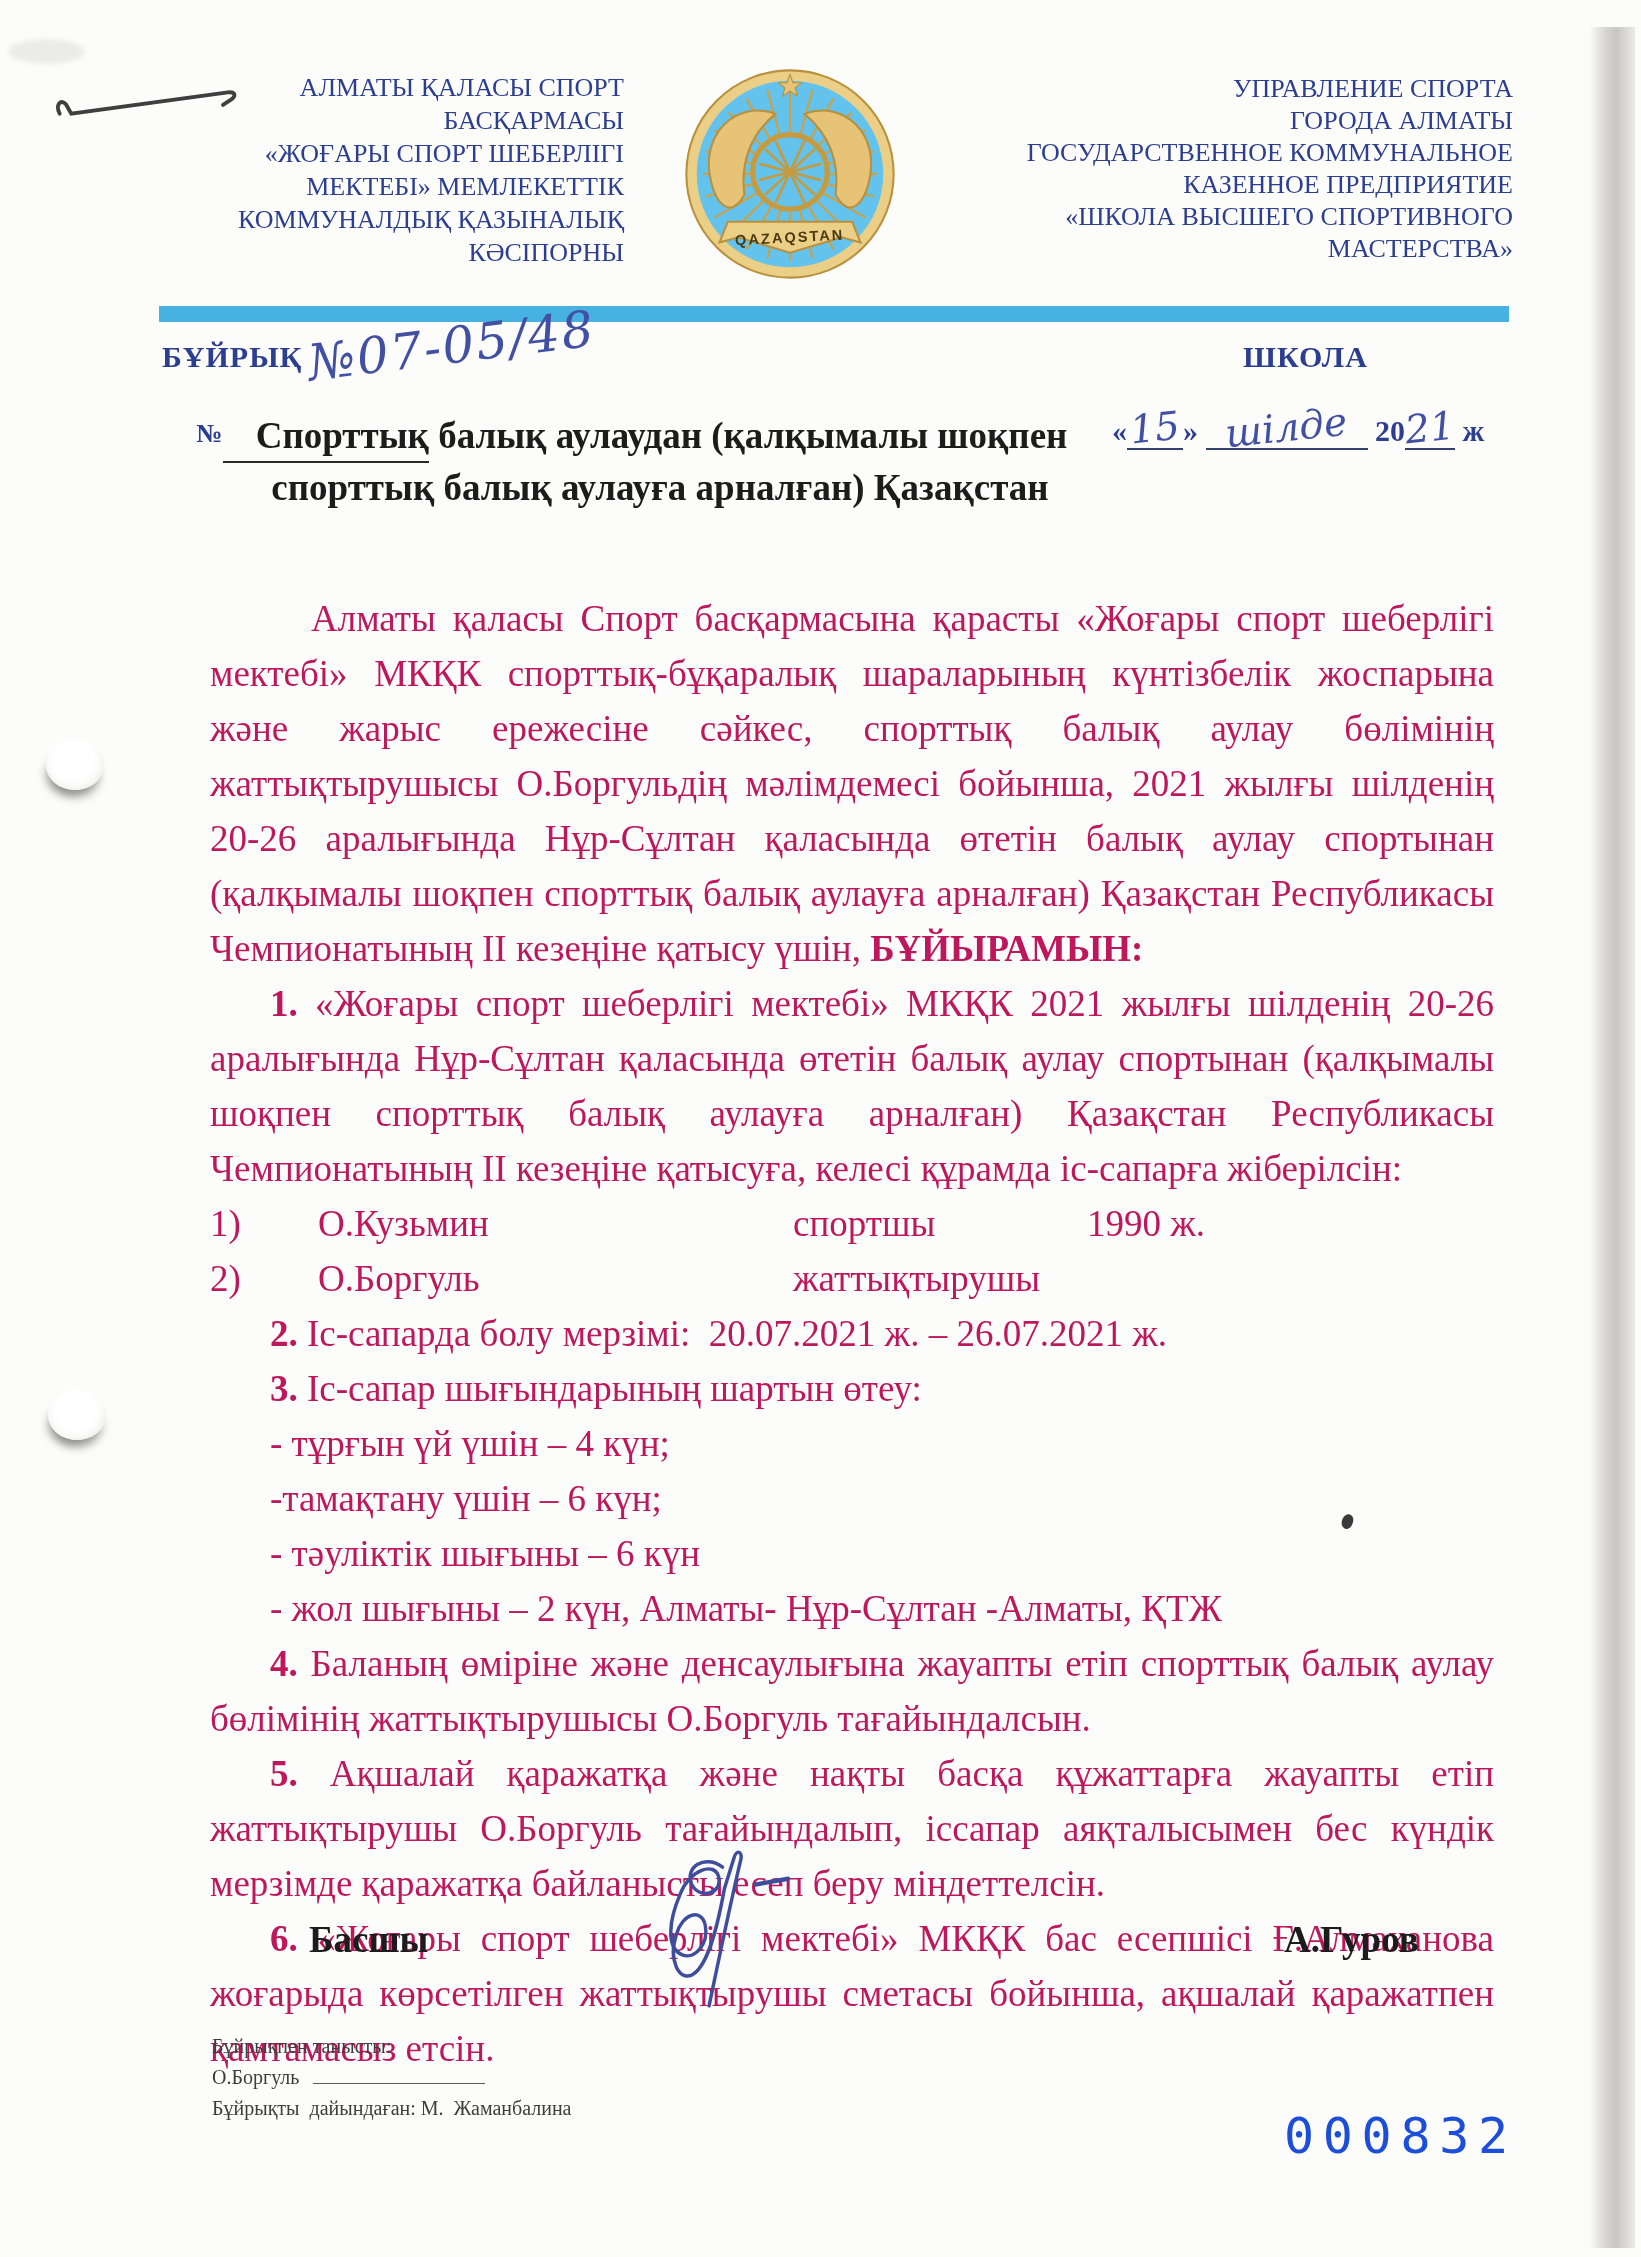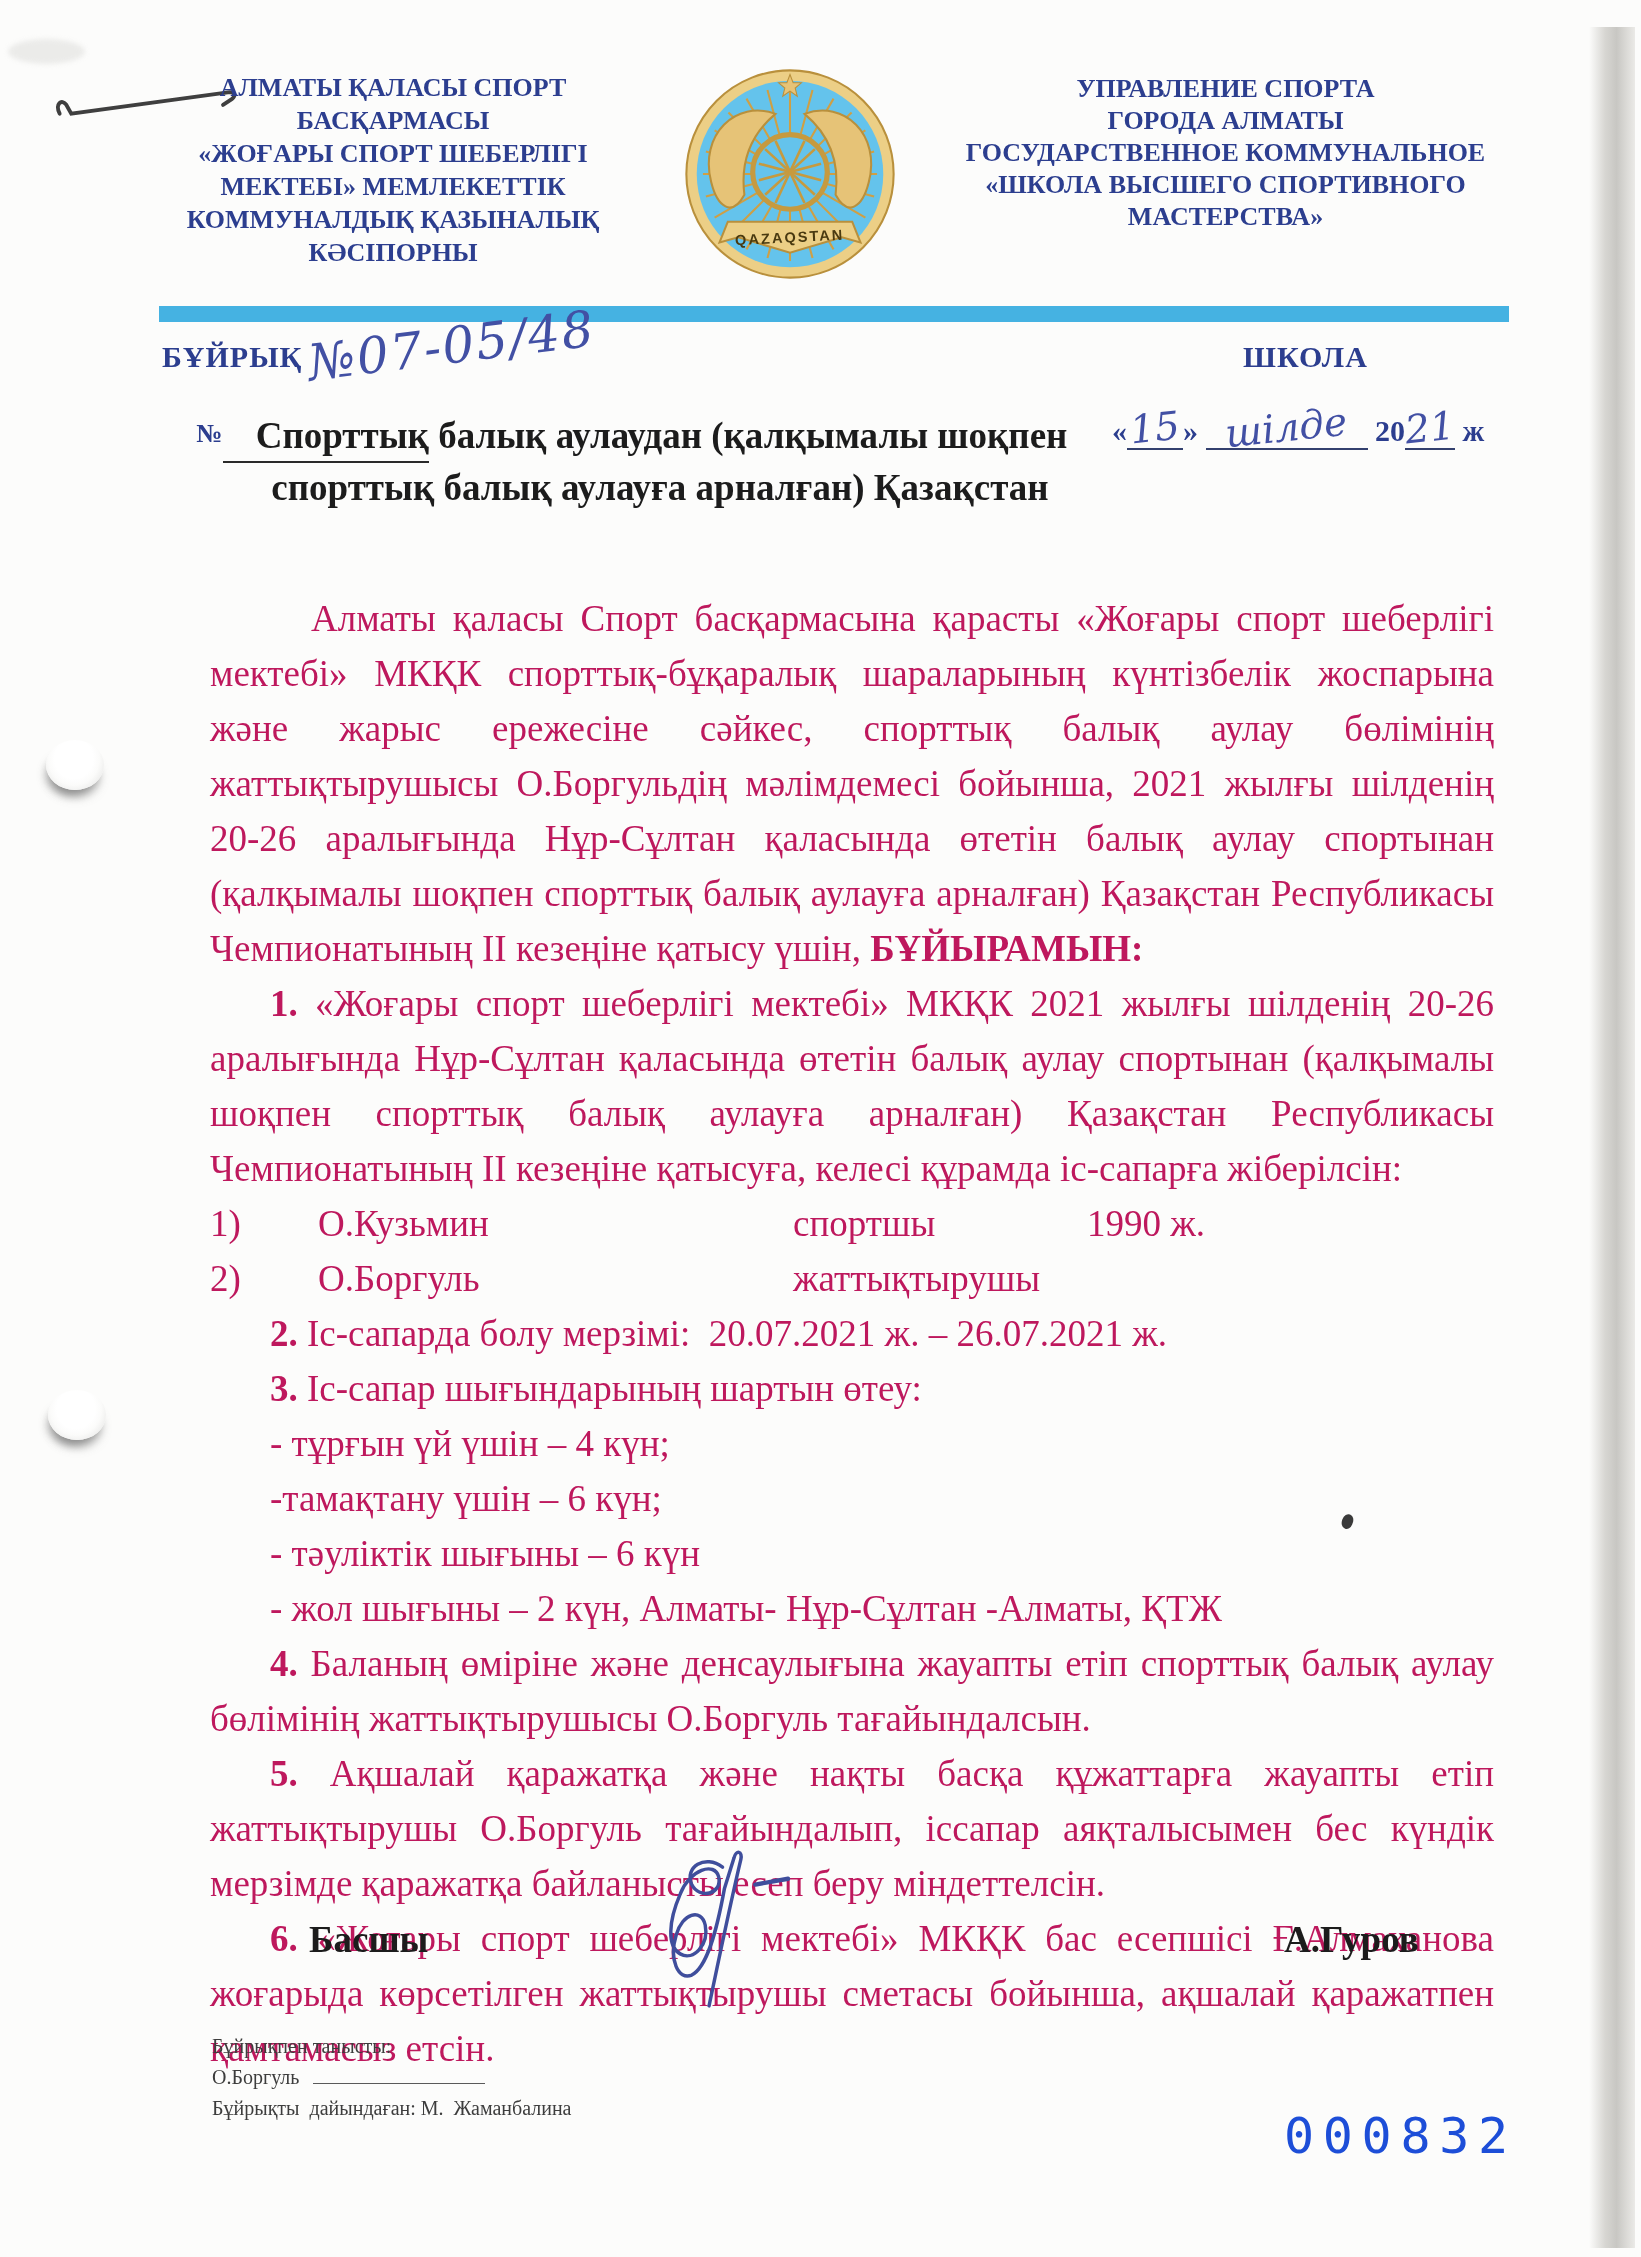--- a/index.html
+++ b/index.html
@@ -1,21 +1,21 @@
 <!DOCTYPE html>
 <html><head>
 <meta charset="utf-8">
 <style>
   html,body{margin:0;padding:0;background:#ffffff;}
   .page{
     position:relative;width:1641px;height:2257px;background:#fcfcfb;overflow:hidden;
     font-family:"Liberation Serif", serif;color:#222;
   }
   
-  .org{position:absolute;text-align:center;color:#2c3e8f;font-weight:bold;font-size:26px;line-height:33px;}
+  .org{position:absolute;text-align:right;color:#2c3e8f;font-weight:normal;font-size:26px;line-height:33px;}
   .org-left{left:162px;top:71px;width:462px;}
   .org-right{left:938px;top:73px;width:575px;line-height:32px;}
   .emblem{position:absolute;left:676px;top:60px;width:228px;height:228px;}
   .blue-bar{position:absolute;left:159px;top:306px;width:1350px;height:16.4px;background:#45b2e2;}
   
   .order-label{position:absolute;top:340px;font-size:30px;font-weight:bold;color:#2c3e8f;letter-spacing:1px;}
   .order-label.kk{left:162px;}
   .order-label.ru{left:1243px;}
   .hw{color:#4250a4;font-style:italic;font-family:"DejaVu Serif",serif;}
   .order-no-hw{position:absolute;left:307px;top:317px;font-size:50px;transform:rotate(-7deg);display:inline-block;letter-spacing:1.9px;}
@@ -125,20 +125,21 @@
     </g>
     <polygon points="110,14 113,22 121,22 115,27 117,35 110,30 103,35 105,27 99,22 107,22" fill="#e6c377" stroke="#b9903c" stroke-width="1"></polygon>
     <path d="M50 156 L170 156 L178 176 L160 171 L110 186 L60 171 L42 176 Z" fill="#eccf86" stroke="#b9903c" stroke-width="2"></path>
     <text x="110" y="176" text-anchor="middle" font-family="Liberation Sans, sans-serif" font-size="14" font-weight="bold" fill="#4a3a10" letter-spacing="2" transform="rotate(-3 110 176)">QAZAQSTAN</text>
   </svg>
 
   <div class="org org-right">
     <div>УПРАВЛЕНИЕ СПОРТА</div>
     <div>ГОРОДА АЛМАТЫ</div>
     <div>ГОСУДАРСТВЕННОЕ КОММУНАЛЬНОЕ</div>
+    <div>КАЗЕННОЕ ПРЕДПРИЯТИЕ</div>
     <div>«ШКОЛА ВЫСШЕГО СПОРТИВНОГО</div>
     <div>МАСТЕРСТВА»</div>
   </div>
 
   <div class="blue-bar"></div>
 
   <div class="order-label kk">БҰЙРЫҚ</div>
   <div class="order-label ru">ШКОЛА</div>
   <div class="hw order-no-hw">№07-05/48</div>
 

